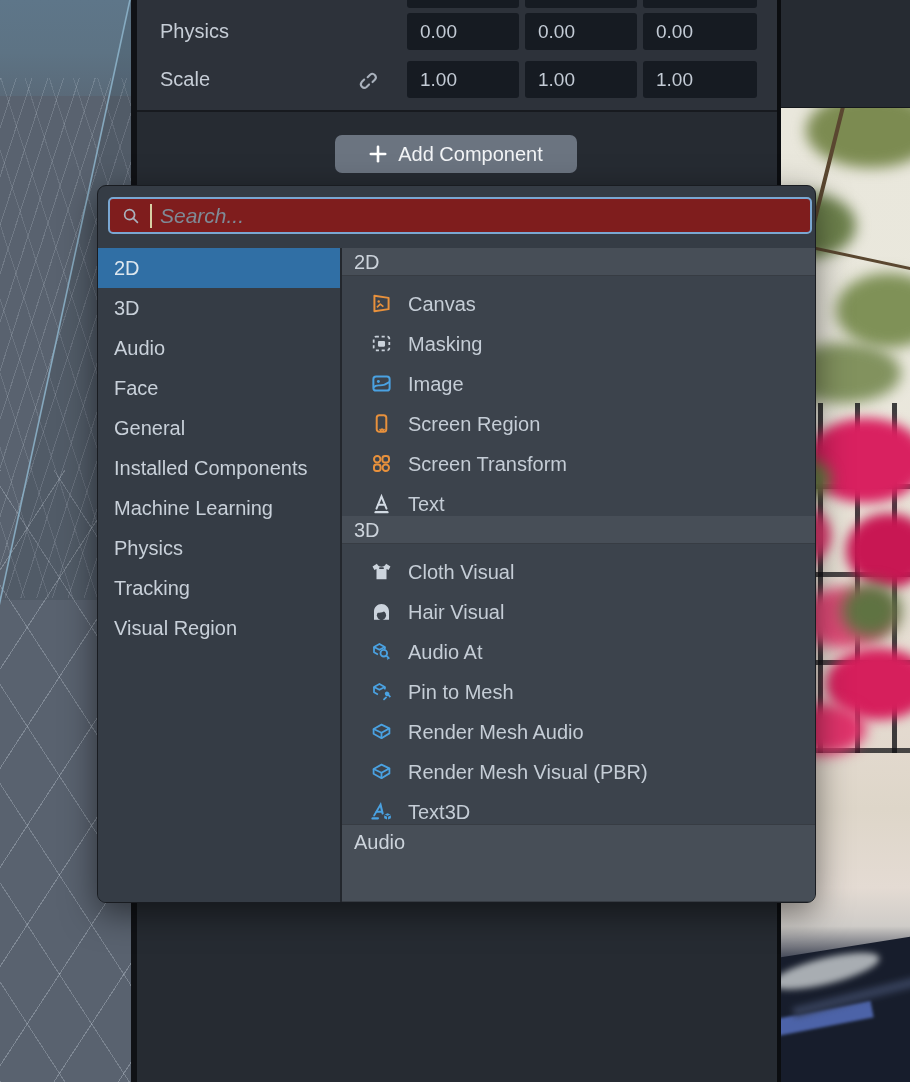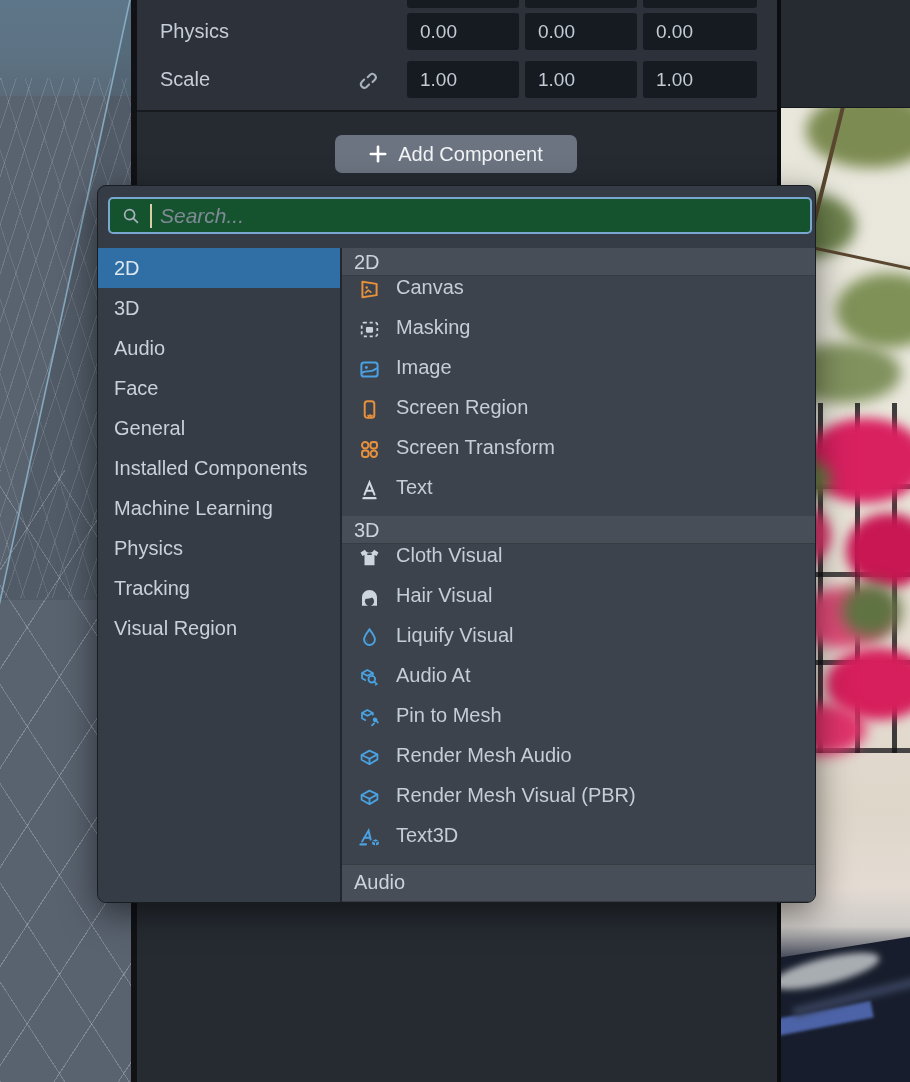--- a/index.html
+++ b/index.html
@@ -66,39 +66,39 @@
   .collar { position:absolute; left:-10px; top:850px; width:110px; height:26px;
     background:#a8adb2; border-radius:50%; transform:rotate(-14deg); filter:blur(3px); }
   .bluestrip { position:absolute; left:-8px; top:902px; width:100px; height:17px;
     background:#4c63a8; transform:rotate(-11deg); filter:blur(1.5px); }
 
   
   .popup { position:absolute; left:97px; top:185px; width:719px; height:718px;
     background:#353c45; border:1px solid #191c21; border-radius:9px; z-index:10;
     box-shadow:0 10px 34px rgba(0,0,0,.5); overflow:hidden;
     display:flex; flex-direction:column; }
-  .search-row { margin:11px 3px 0 10px; height:37px; background:#14532d;
+  .search-row { margin:11px 3px 0 10px; height:37px; background:#7f1d1d;
     border:2px solid #7aa7d2; border-radius:5px; display:flex; align-items:center;
     padding:0 10px; gap:8px; flex:none; }
   .caret { width:2px; height:24px; background:#d8d0a4; flex:none; }
   .search-input { flex:1; background:transparent; border:none; outline:none;
     color:#e8edf2; font-size:21px; font-family:"Liberation Sans", sans-serif; height:30px; }
   .search-input::placeholder { color:#7f8a96; font-style:italic; }
   .columns { flex:1; display:flex; margin-top:14px; min-height:0; }
   .cat-col { width:242px; background:#353c45; flex:none; }
   .cat-item { height:40px; line-height:40px; padding-left:16px; font-size:20px;
     color:#c8d0d9; white-space:nowrap; overflow:hidden; cursor:pointer; }
   .cat-item.selected { background:#306fa5; color:#dde7ee; }
   .col-div { width:2px; background:#23272d; flex:none; }
   .item-col { flex:1; background:#3c434c; display:flex; flex-direction:column; min-width:0; }
   .sec-header { height:28px; flex:none; background:#474e57; color:#ccd3db; font-size:20px;
     line-height:28px; padding-left:12px; border-bottom:1px solid rgba(0,0,0,.22); }
   .sec-header.grow { flex:1; line-height:34px; border-top:1px solid rgba(0,0,0,.22); }
-  .comp-item { height:40px; flex:none; display:flex; align-items:flex-start; gap:14px;
-    padding-left:14px; cursor:pointer; }
+  .comp-item { height:40px; flex:none; display:flex; align-items:flex-end; gap:14px;
+    padding-left:26px; cursor:pointer; }
   .comp-item .label { color:#c5cdd6; font-size:20px; white-space:nowrap; }
   .icon { width:26px; height:26px; flex:none; display:flex; align-items:center; justify-content:center; }
 </style>
 </head>
 <body>
 
 <div class="screen">
 
   <div class="viewport">
     <div class="vp-sky"></div>
@@ -291,29 +291,20 @@
           <span class="icon">
             <svg width="25" height="25" viewBox="0 0 24 24">
               <path fill="#ccd4dd" d="M4.8 20 V12 C4.8 8 8 4.8 12 4.8 C16 4.8 19.2 8 19.2 12 V20 H14.2 L12 18.6 L9.8 20 Z"></path>
               <circle cx="12" cy="15.6" r="4.4" fill="#3c434c"></circle>
               <path fill="#ccd4dd" d="M7 12.6 Q11 14.4 15.6 11.2 Q13 9 10 9.8 Q7.8 10.6 7 12.6 Z"></path>
             </svg>
           </span>
           <span class="label">Hair Visual</span>
         </div>
 
-        <div class="comp-item">
-          <span class="icon">
-            <svg width="25" height="25" viewBox="0 0 24 24" fill="none" stroke="#4aa2e2" stroke-width="1.8">
-              <path d="M12 4.2 C9.6 7.4 6.8 10.6 6.8 14 A5.2 5.2 0 0 0 17.2 14 C17.2 10.6 14.4 7.4 12 4.2 Z"></path>
-              <path d="M9 13 A4.2 4.2 0 0 0 14 17.4 A4.8 4.8 0 0 1 9 13 Z" fill="#4aa2e2" stroke="none"></path>
-            </svg>
-          </span>
-          <span class="label">Liquify Visual</span>
-        </div>
 
         <div class="comp-item">
           <span class="icon">
             <svg width="25" height="25" viewBox="0 0 24 24" fill="none" stroke="#4aa2e2" stroke-width="1.7" stroke-linejoin="round">
               <path d="M4.8 7.6 L10 4.8 L15.2 7.6 L10 10.4 Z"></path>
               <path d="M4.8 7.6 V12.8 L8.6 14.8"></path>
               <path d="M15.2 7.6 V10"></path>
               <circle cx="14.2" cy="13.6" r="3.2"></circle>
               <path d="M16.6 16 L19 18.4" stroke-linecap="round"></path>
               <path d="M19.4 18.8 l-2.6-.5 .9.9 -.4 1.1 z" fill="#4aa2e2" stroke="none"></path>

